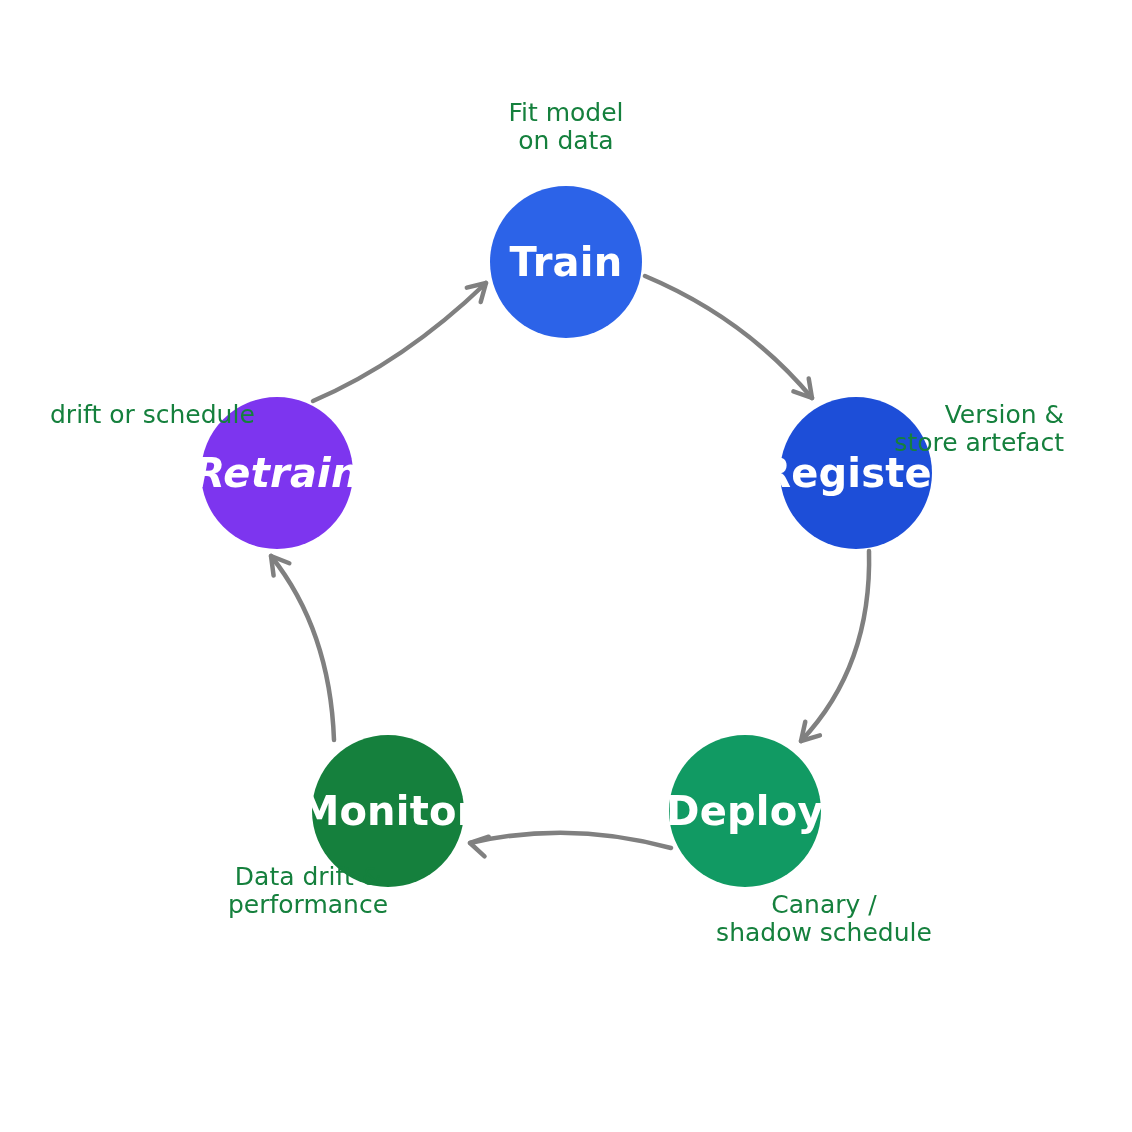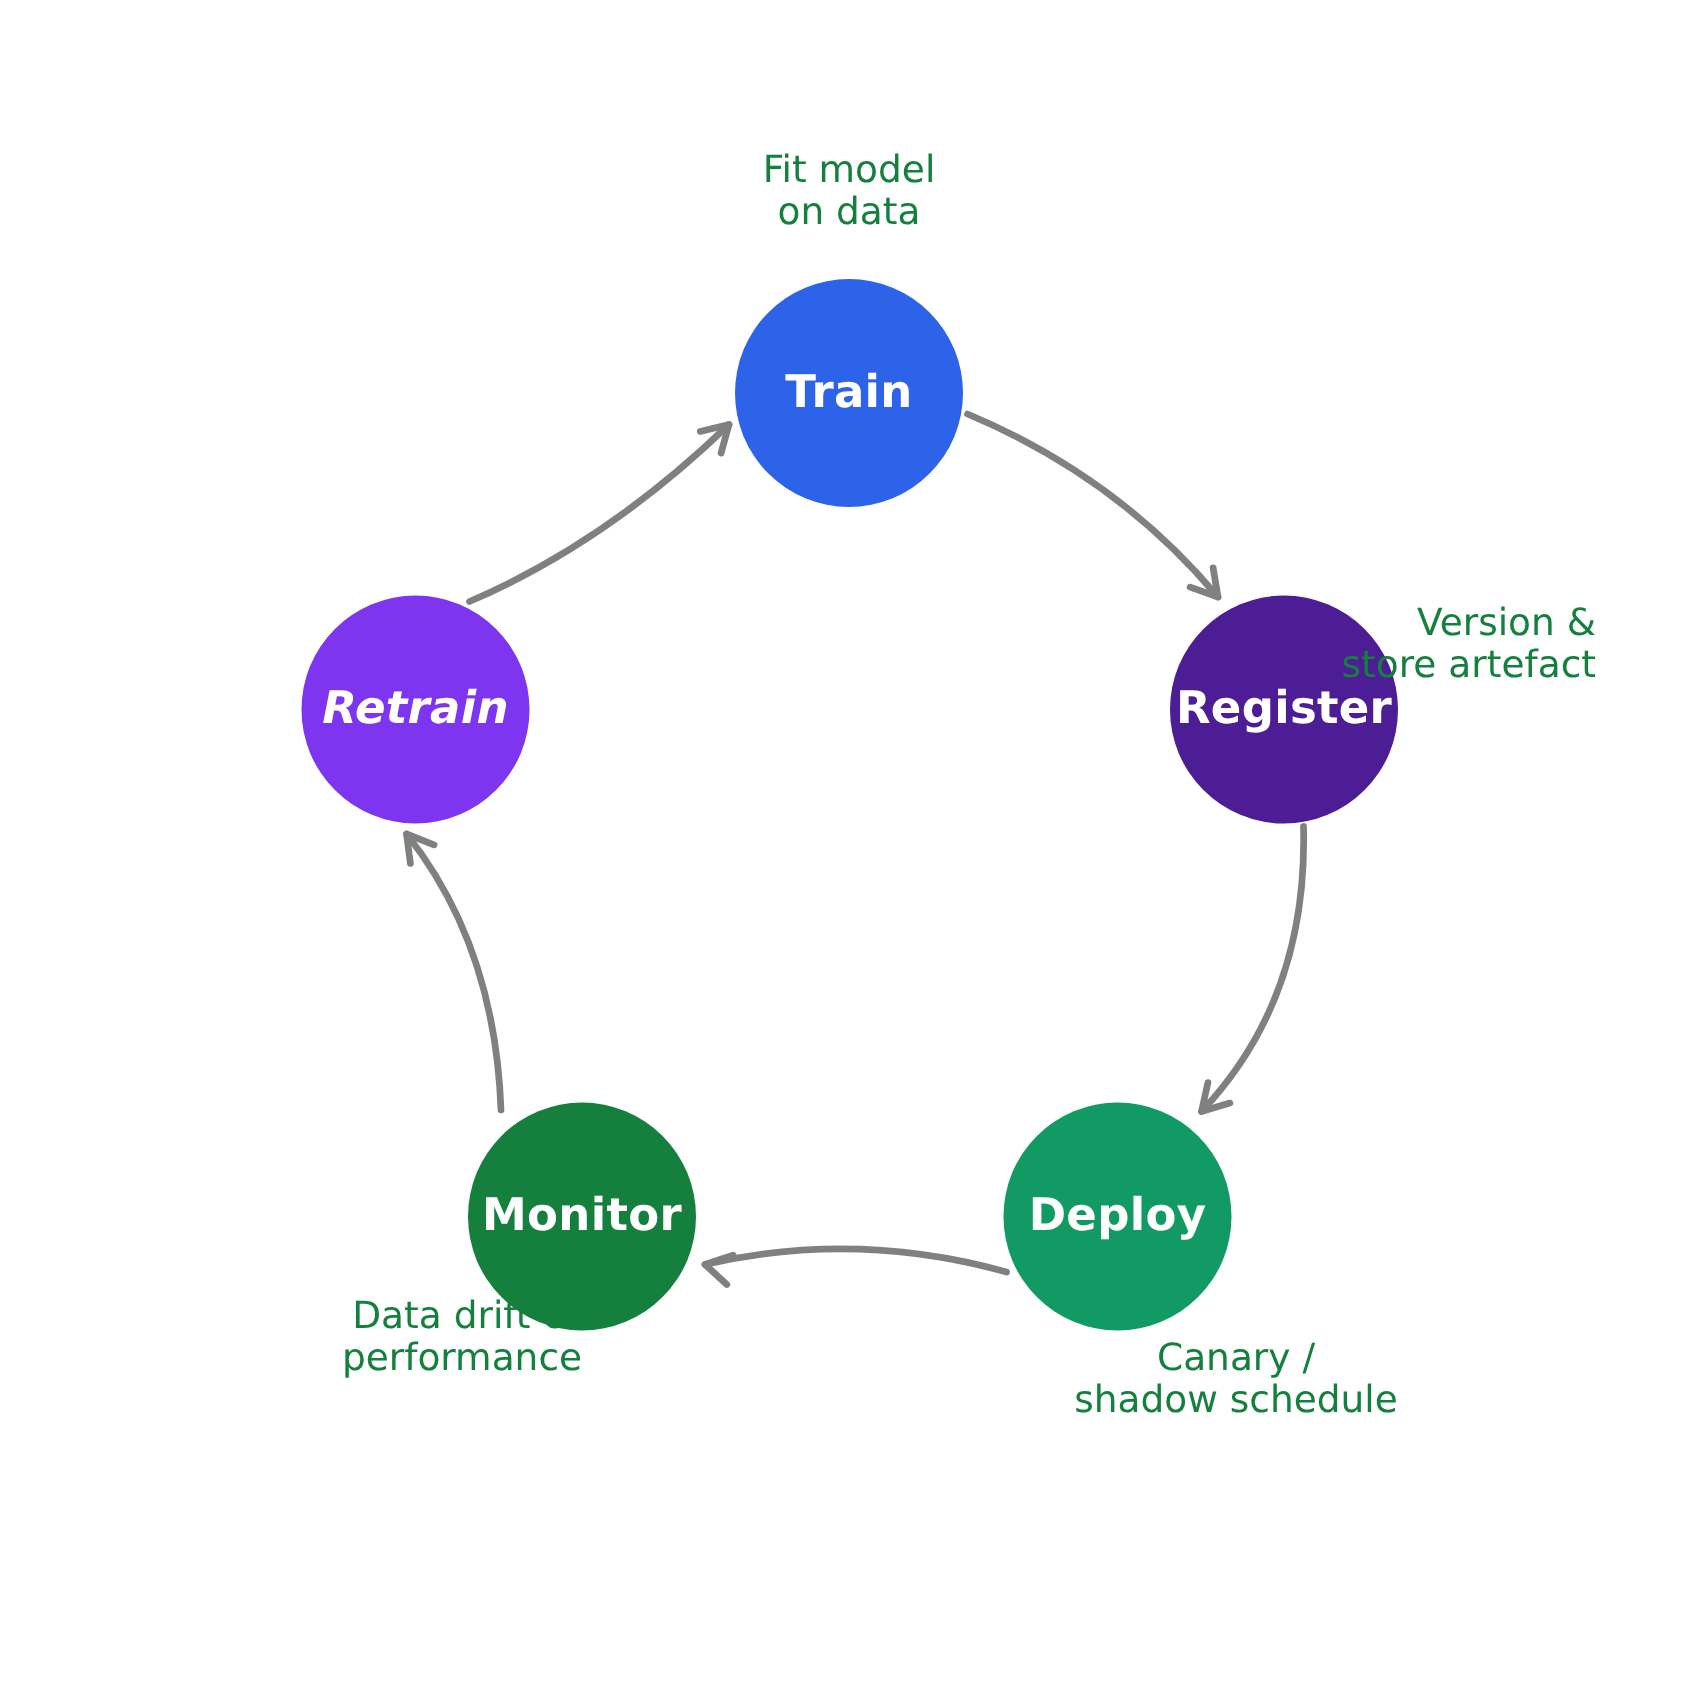--- a/index.html
+++ b/index.html
@@ -30,21 +30,21 @@
     position: absolute;
     border-radius: 50%;
     display: flex;
     align-items: center;
     justify-content: center;
     box-sizing: border-box;
   }
   .node-label {
     color: #ffffff;
     font-weight: bold;
-    font-size: 30px;
+    font-size: 40px;
     font-family: "DejaVu Sans", sans-serif;
     letter-spacing: 0.2px;
     white-space: nowrap;
     line-height: 1;
   }
   .caption {
     position: absolute;
     color: #15803d;
     font-size: 25px;
     font-family: "DejaVu Sans", sans-serif;
@@ -81,34 +81,34 @@
       <path d="M 313 401 Q 404 362 486 283" fill="none" stroke="#808080" stroke-width="4.5" stroke-linecap="round"></path>
       <g transform="translate(486,283) rotate(316)">
         <path d="M -17 -10 L 0 0 L -17 10" fill="none" stroke="#808080" stroke-width="4.5" stroke-linecap="round" stroke-linejoin="round"></path>
       </g>
     </svg>
 
   <div id="node-layer">
       <div class="node" style="left: 490px; top: 186px; width: 152px; height: 152px; background: rgb(44, 99, 232);">
         <span class="node-label">Train</span>
       </div>
-      <div class="node" style="left: 780px; top: 397px; width: 152px; height: 152px; background: #4c1d95;">
+      <div class="node" style="left: 780px; top: 397px; width: 152px; height: 152px; background: #1d4ed8;">
         <span class="node-label">Register</span>
       </div>
       <div class="node" style="left: 669px; top: 735px; width: 152px; height: 152px; background: rgb(17, 154, 99);">
         <span class="node-label">Deploy</span>
       </div>
       <div class="node" style="left: 312px; top: 735px; width: 152px; height: 152px; background: #15803d;">
         <span class="node-label">Monitor</span>
       </div>
       <div class="node" style="left: 201px; top: 397px; width: 152px; height: 152px; background: rgb(125, 53, 239); font-style: italic;">
         <span class="node-label">Retrain</span>
       </div>
     </div>
   <div id="caption-layer">
       <div class="caption align-center" style="left: 566px; top: 99px;"><div>Fit model</div><div>on data</div></div>
       <div class="caption align-right" style="left: 1064px; top: 401px;"><div>Version &amp;</div><div>store artefact</div></div>
       <div class="caption align-center" style="left: 824px; top: 891px;"><div>Canary /</div><div>shadow schedule</div></div>
       <div class="caption align-center" style="left: 308px; top: 863px;"><div>Data drift &amp;</div><div>performance</div></div>
-      <div class="caption align-left" style="left: 50px; top: 401px;"></div>
+      <div class="caption align-left" style="left: 50px; top: 401px;"><div>drift or schedule</div></div>
     </div>
 
 </div>
 
 </body></html>

